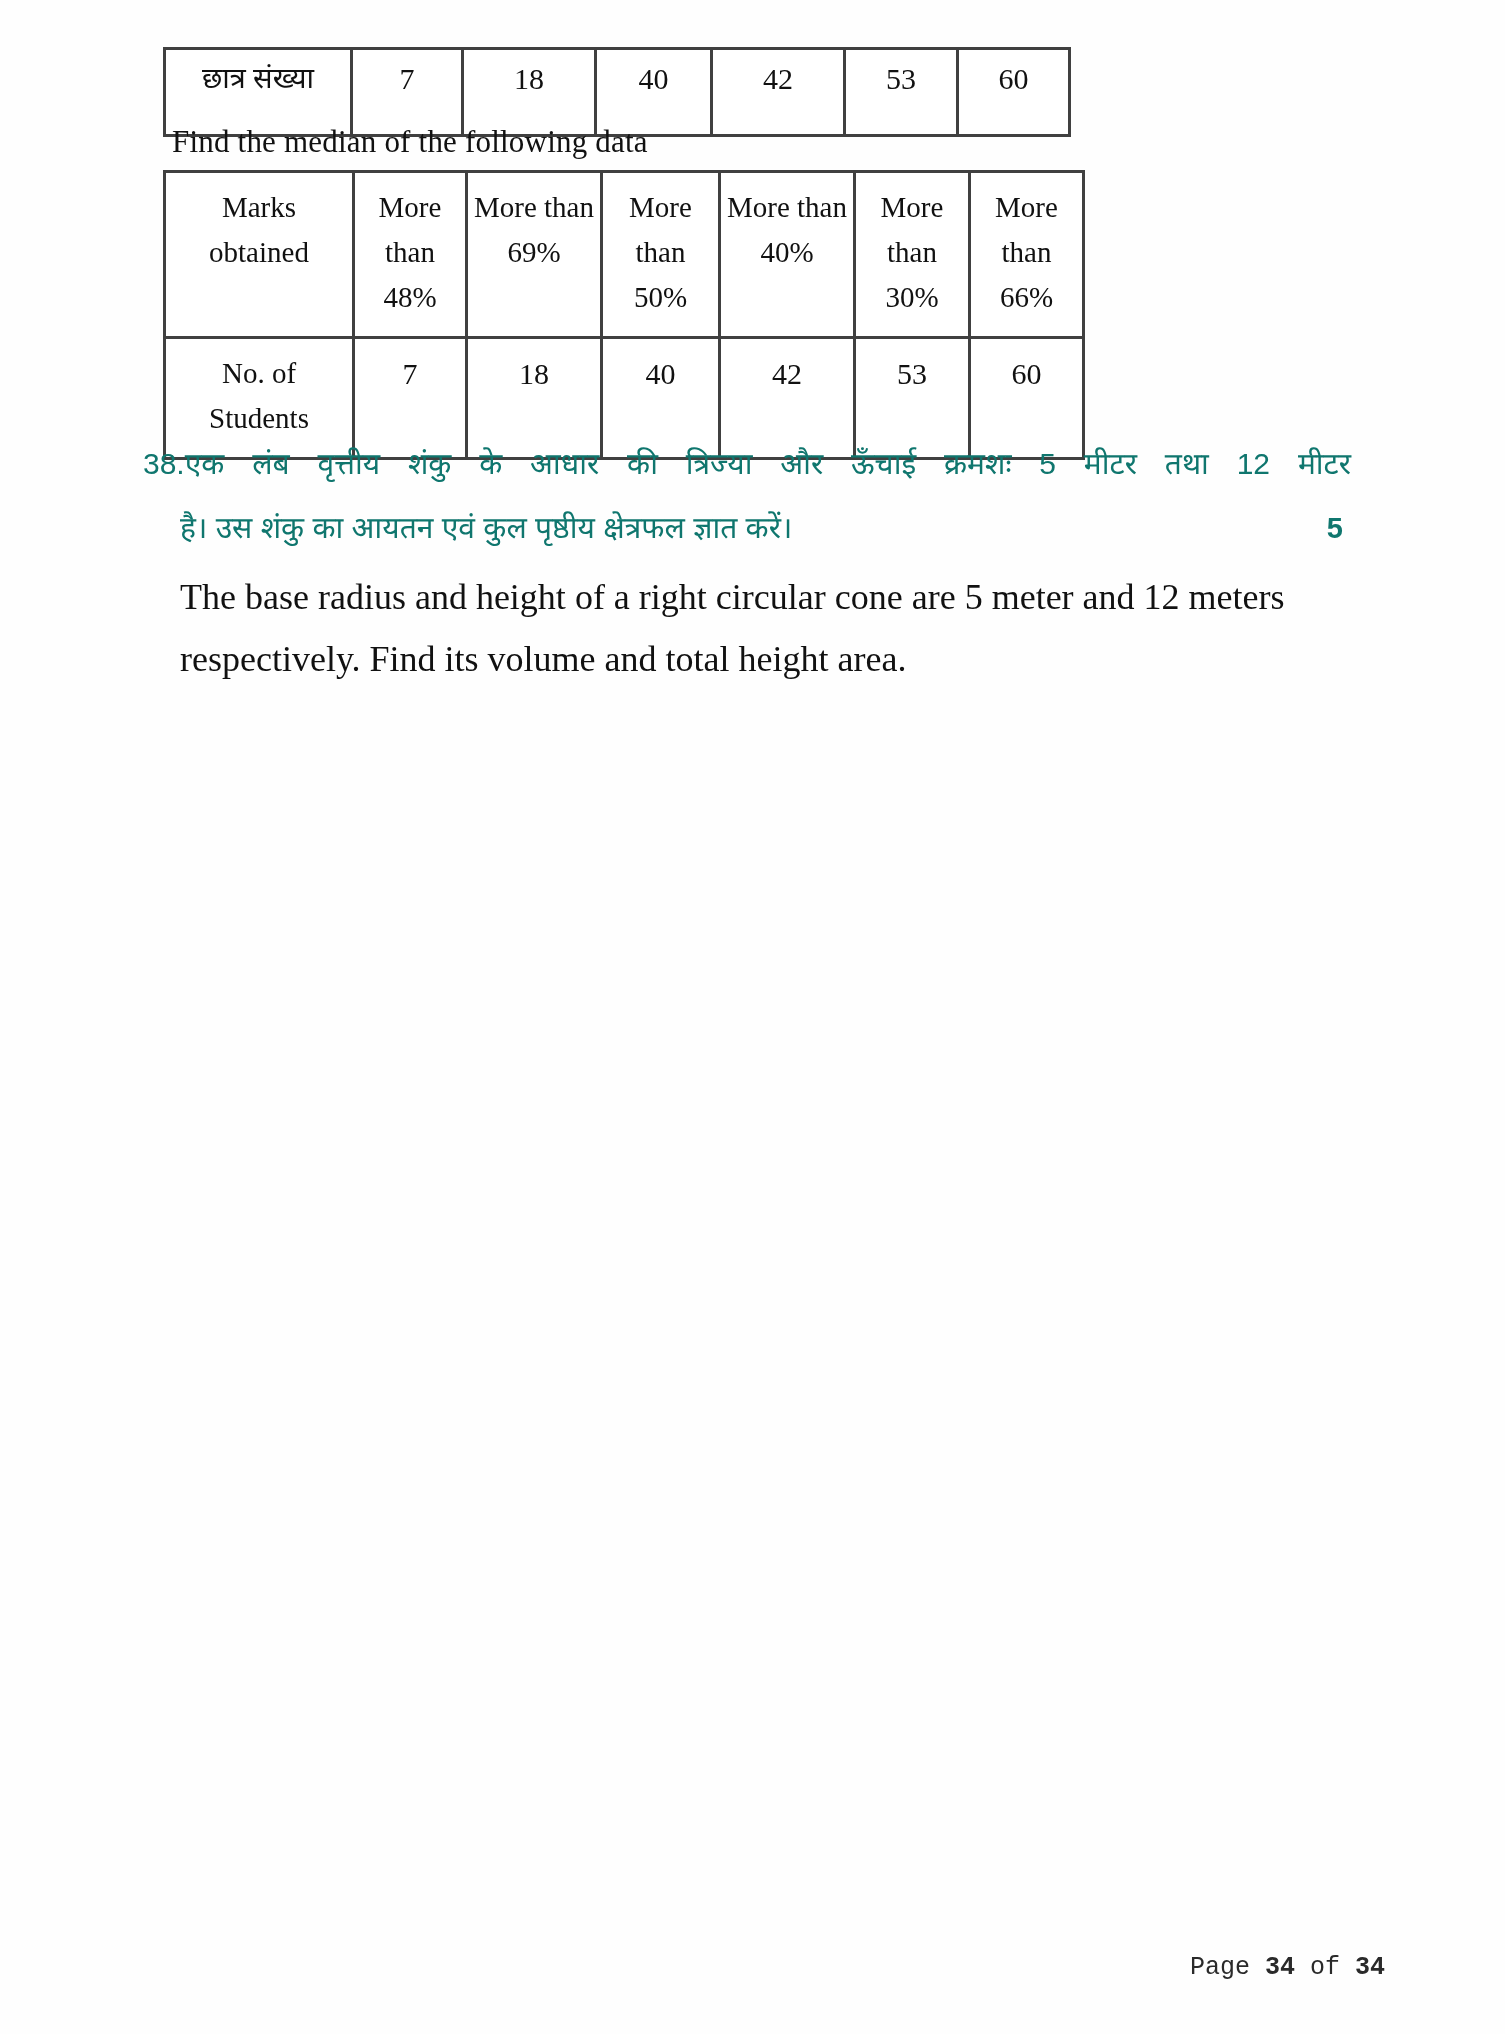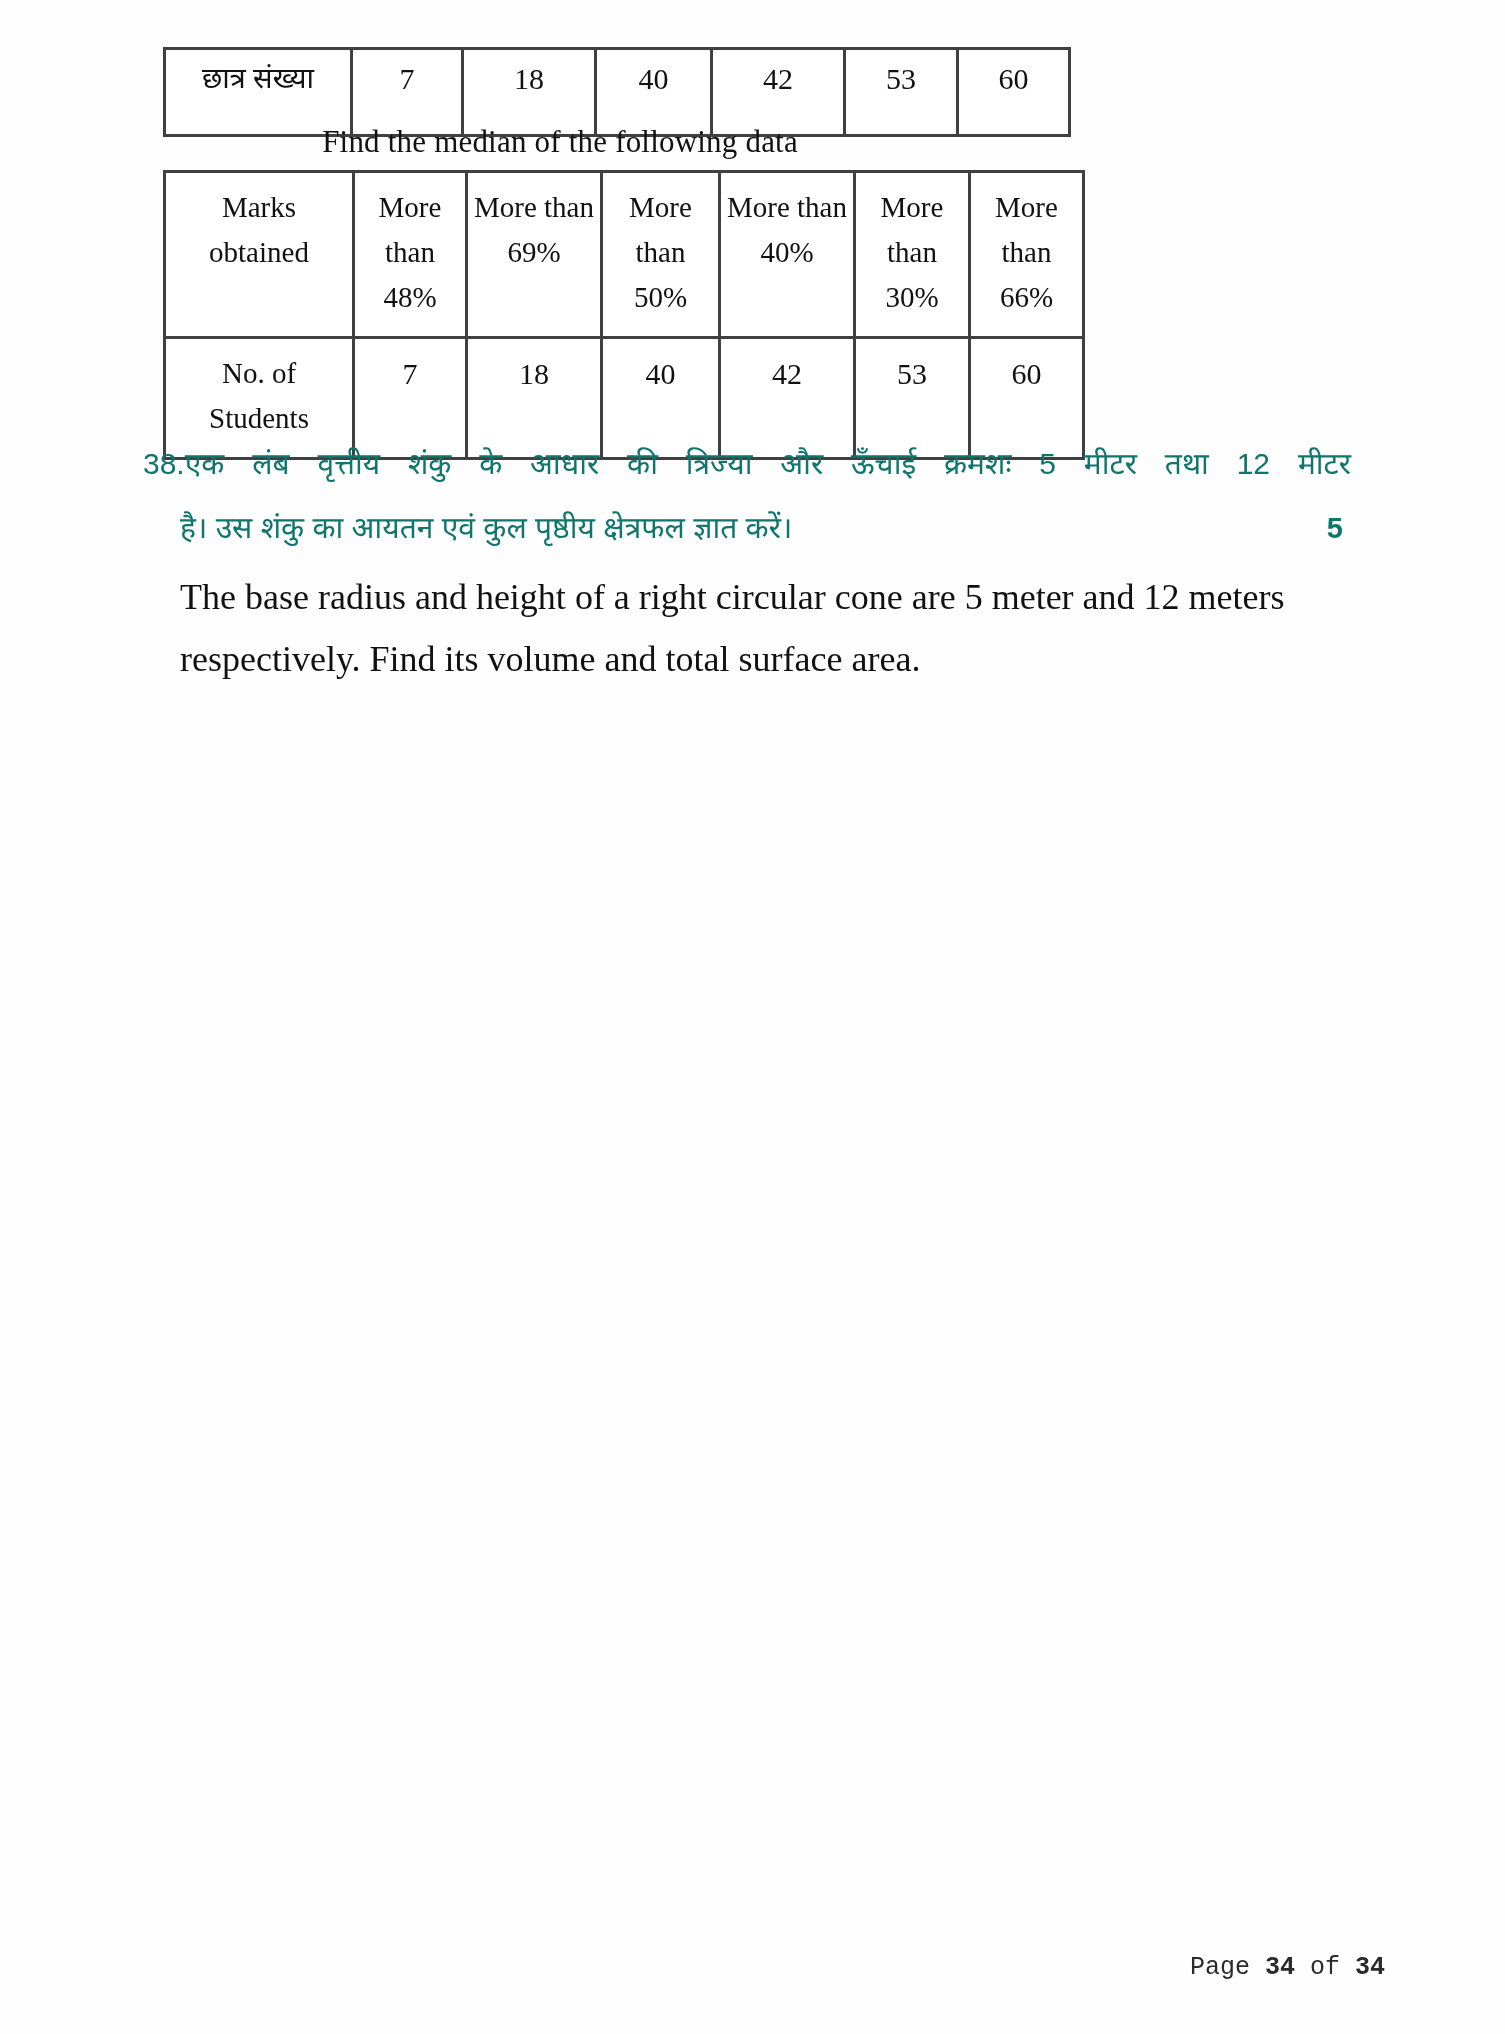--- a/index.html
+++ b/index.html
@@ -50,24 +50,23 @@
     width: 828px;
   }
   .table-top td {
     height: 64px;
     padding-top: 6px;
   }
 
   
   .caption {
     position: absolute;
-    left: 146px;
+    left: 172px;
     top: 124px;
     width: 828px;
-    text-align: center;
     font-size: 31px;
     color: #111;
     letter-spacing: .2px;
   }
 
   
   .table-main {
     position: absolute;
     left: 163px;
     top: 170px;
@@ -217,21 +216,21 @@
   <div class="q-block">
     <div class="q-hindi">
       <span class="l1">38.एक लंब वृत्तीय शंकु के आधार की त्रिज्या और ऊँचाई क्रमशः 5 मीटर तथा 12 मीटर</span>
       <span class="l2wrap">
         <span>है। उस शंकु का आयतन एवं कुल पृष्ठीय क्षेत्रफल ज्ञात करें।</span>
         <span class="marks">5</span>
       </span>
     </div>
     <div class="q-english">
       <span class="e1">The base radius and height of a right circular cone are 5 meter and 12 meters</span>
-      <span class="e2">respectively. Find its volume and total surface area.</span>
+      <span class="e2">respectively. Find its volume and total height area.</span>
     </div>
   </div>
 
   <div class="footer">
     <span>Page </span><b>34</b><span> of </span><b>34</b>
   </div>
 
 </div>
 
 </body></html>

